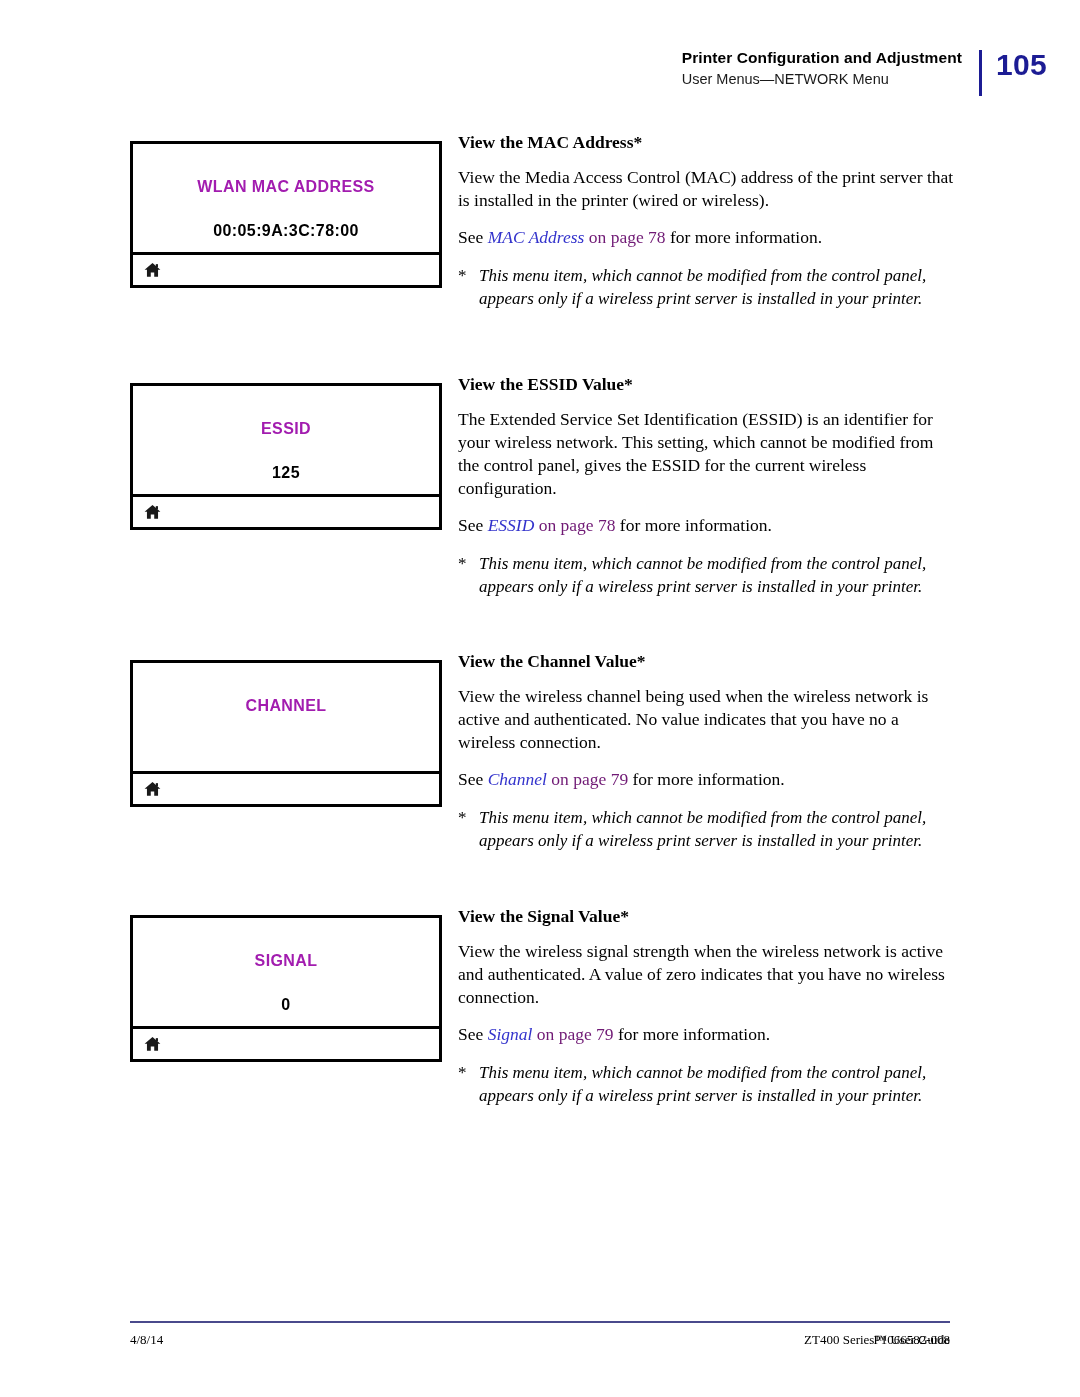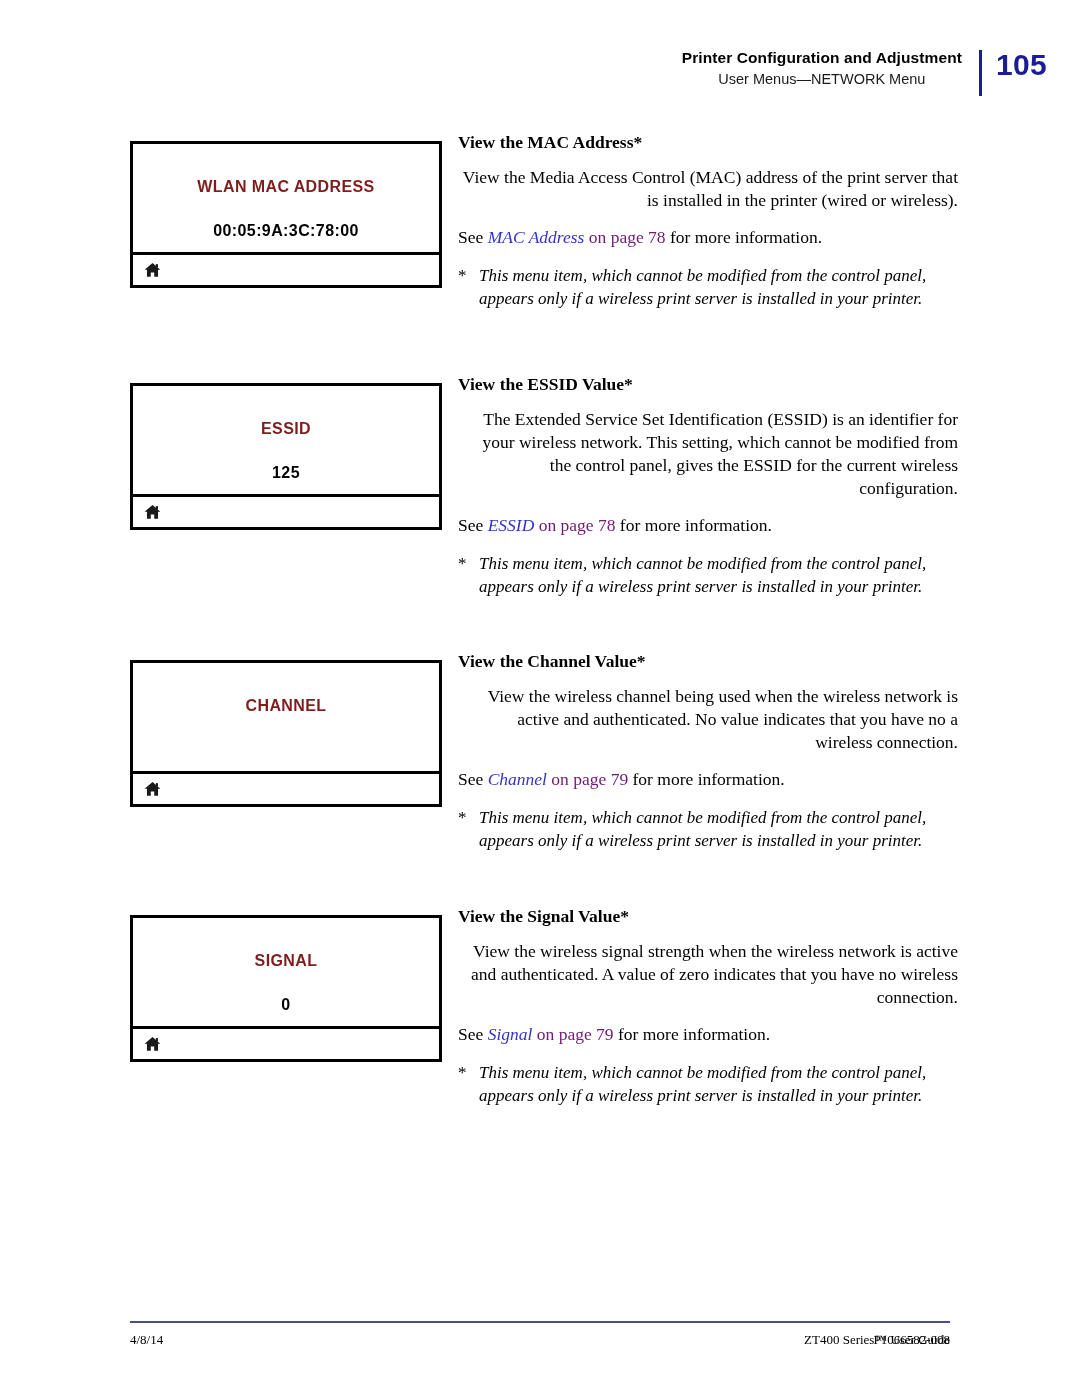--- a/index.html
+++ b/index.html
@@ -21,21 +21,21 @@
     position: absolute;
     top: 48px;
     left: 0;
     width: 1080px;
     height: 60px;
   }
   .hdr-text-block {
     position: absolute;
     right: 118px;
     top: 0;
-    text-align: center;
+    text-align: left;
     font-family: "Liberation Sans", "DejaVu Sans", sans-serif;
     line-height: 1.25;
   }
   .hdr-line1 {
     font-size: 15.5px;
     font-weight: bold;
     color: #000000;
     letter-spacing: 0.1px;
     white-space: nowrap;
   }
@@ -96,21 +96,21 @@
     text-align: center;
     font-family: "Liberation Sans", "DejaVu Sans", sans-serif;
   }
   .lcd-title {
     position: absolute;
     left: 0; right: 0;
     top: 34px;
     font-size: 16px;
     font-weight: bold;
     letter-spacing: 0.4px;
-    color: #7f1d1d;
+    color: #a21caf;
   }
   .lcd-value {
     position: absolute;
     left: 0; right: 0;
     top: 78px;
     font-size: 16px;
     font-weight: bold;
     letter-spacing: 0.4px;
     color: #000000;
   }
@@ -140,21 +140,21 @@
     font-size: 17.5px;
     font-weight: bold;
     color: #000000;
     line-height: 1.2;
   }
   p.body-para {
     margin: 0 0 14px 0;
     font-size: 17.5px;
     line-height: 1.32;
     color: #000000;
-    text-align: right;
+    text-align: left;
   }
   p.xref-para {
     margin: 0 0 16px 0;
     font-size: 17.5px;
     line-height: 1.32;
     color: #000000;
   }
   .xref-title {
     color: #3333cc;
     font-style: italic;

